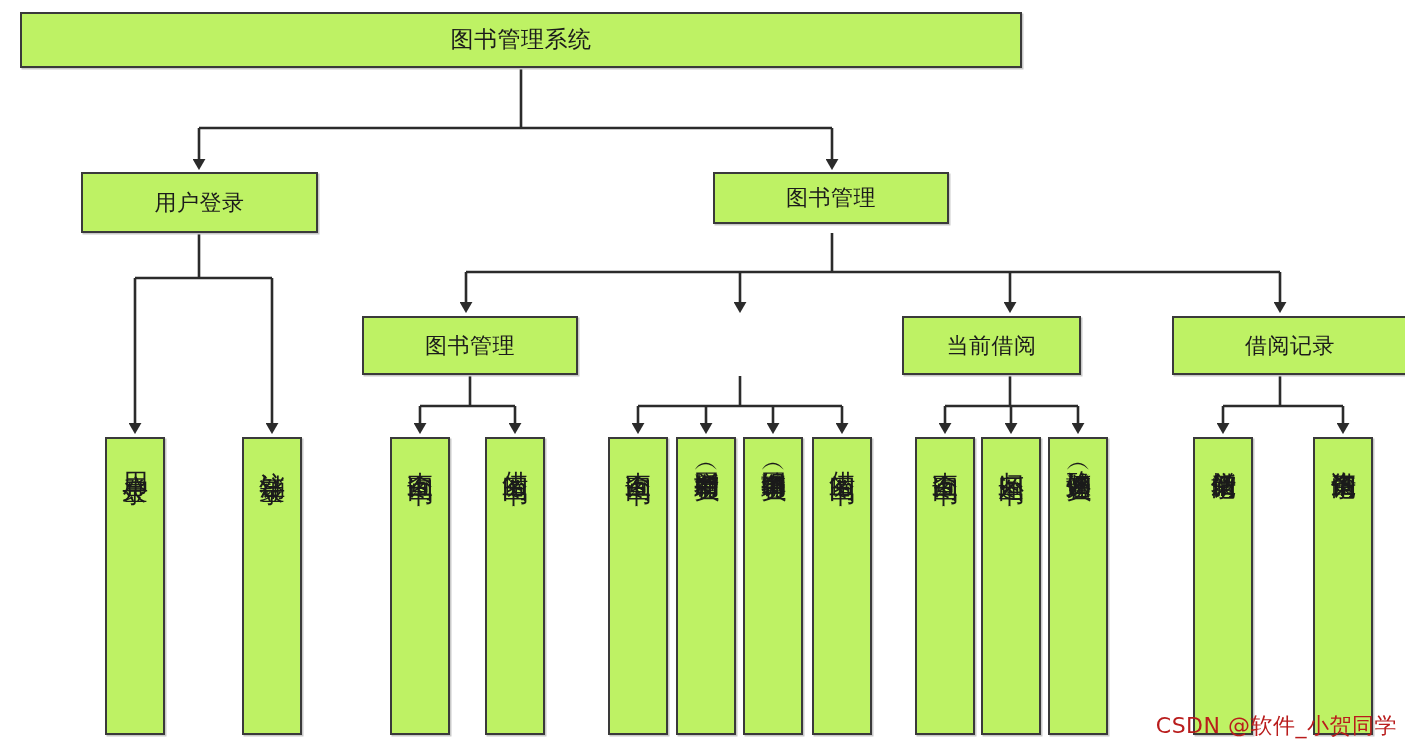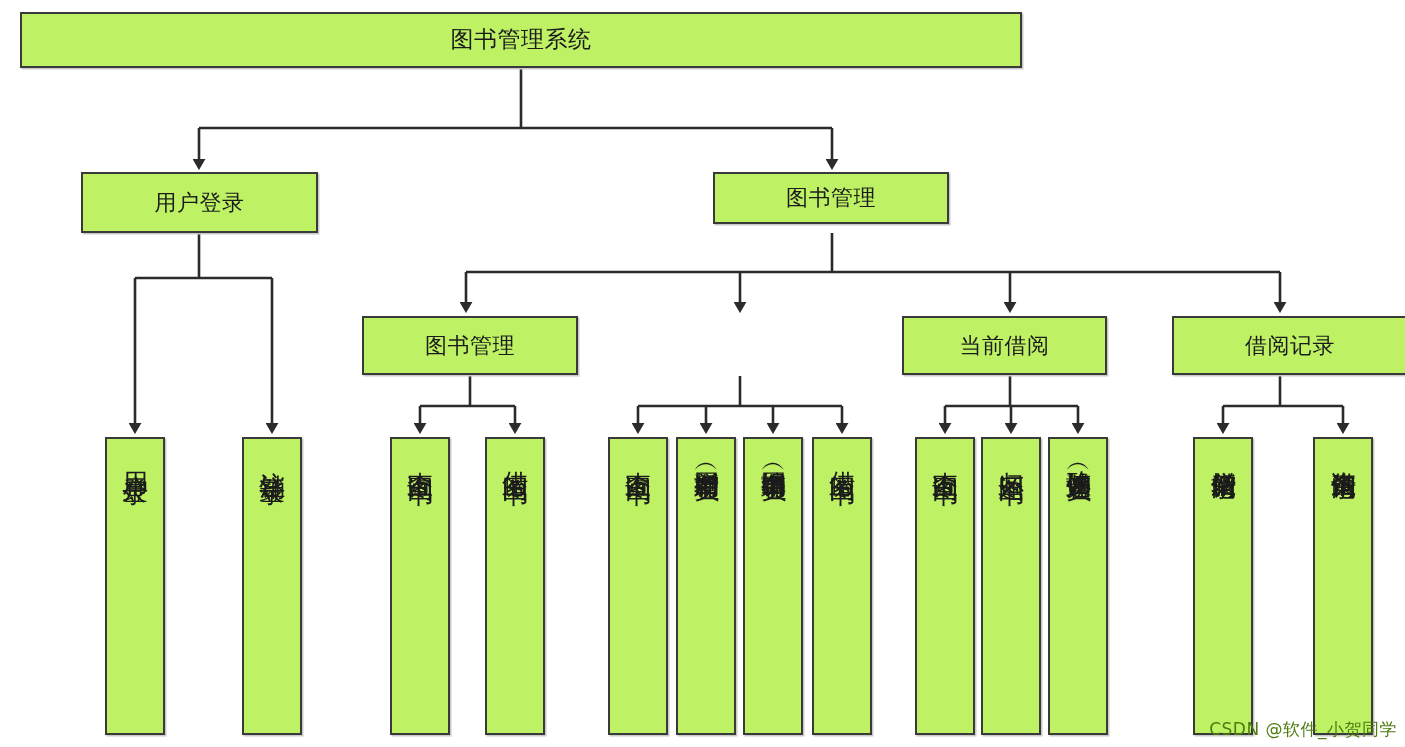--- a/index.html
+++ b/index.html
@@ -61,22 +61,22 @@
     white-space: nowrap;
   }
   .node.v.tall .label {
     font-size: 25px;
     letter-spacing: 1px;
   }
   #watermark {
     position: absolute;
     right: 8px;
     bottom: 6px;
-    font-size: 17px;
-    color: #4d7c0f;
+    font-size: 22px;
+    color: #b91c1c;
     letter-spacing: 0.5px;
     white-space: nowrap;
     font-family: "DejaVu Sans", "Liberation Sans", sans-serif;
   }
 </style>
 </head>
 <body>
 
 <div id="canvas">
 
@@ -137,21 +137,21 @@
   <div class="node h" style="left:81px; top:172px; width:237px; height:61px;">
     <span class="label">用户登录</span>
   </div>
   <div class="node h" style="left:713px; top:172px; width:236px; height:52px;">
     <span class="label">图书管理</span>
   </div>
 
   <div class="node h" style="left:362px; top:316px; width:216px; height:59px;">
     <span class="label">图书管理</span>
   </div>
-  <div class="node h" style="left:902px; top:316px; width:205px; height:59px;">
+  <div class="node h" style="left:902px; top:316px; width:179px; height:59px;">
     <span class="label">当前借阅</span>
   </div>
   <div class="node h" style="left:1172px; top:316px; width:236px; height:59px;">
     <span class="label">借阅记录</span>
   </div>
 
   <div class="node v" style="left:105px; top:437px; width:60px; height:298px;">
     <span class="label">用户登录</span>
   </div>
   <div class="node v" style="left:242px; top:437px; width:60px; height:298px;">

